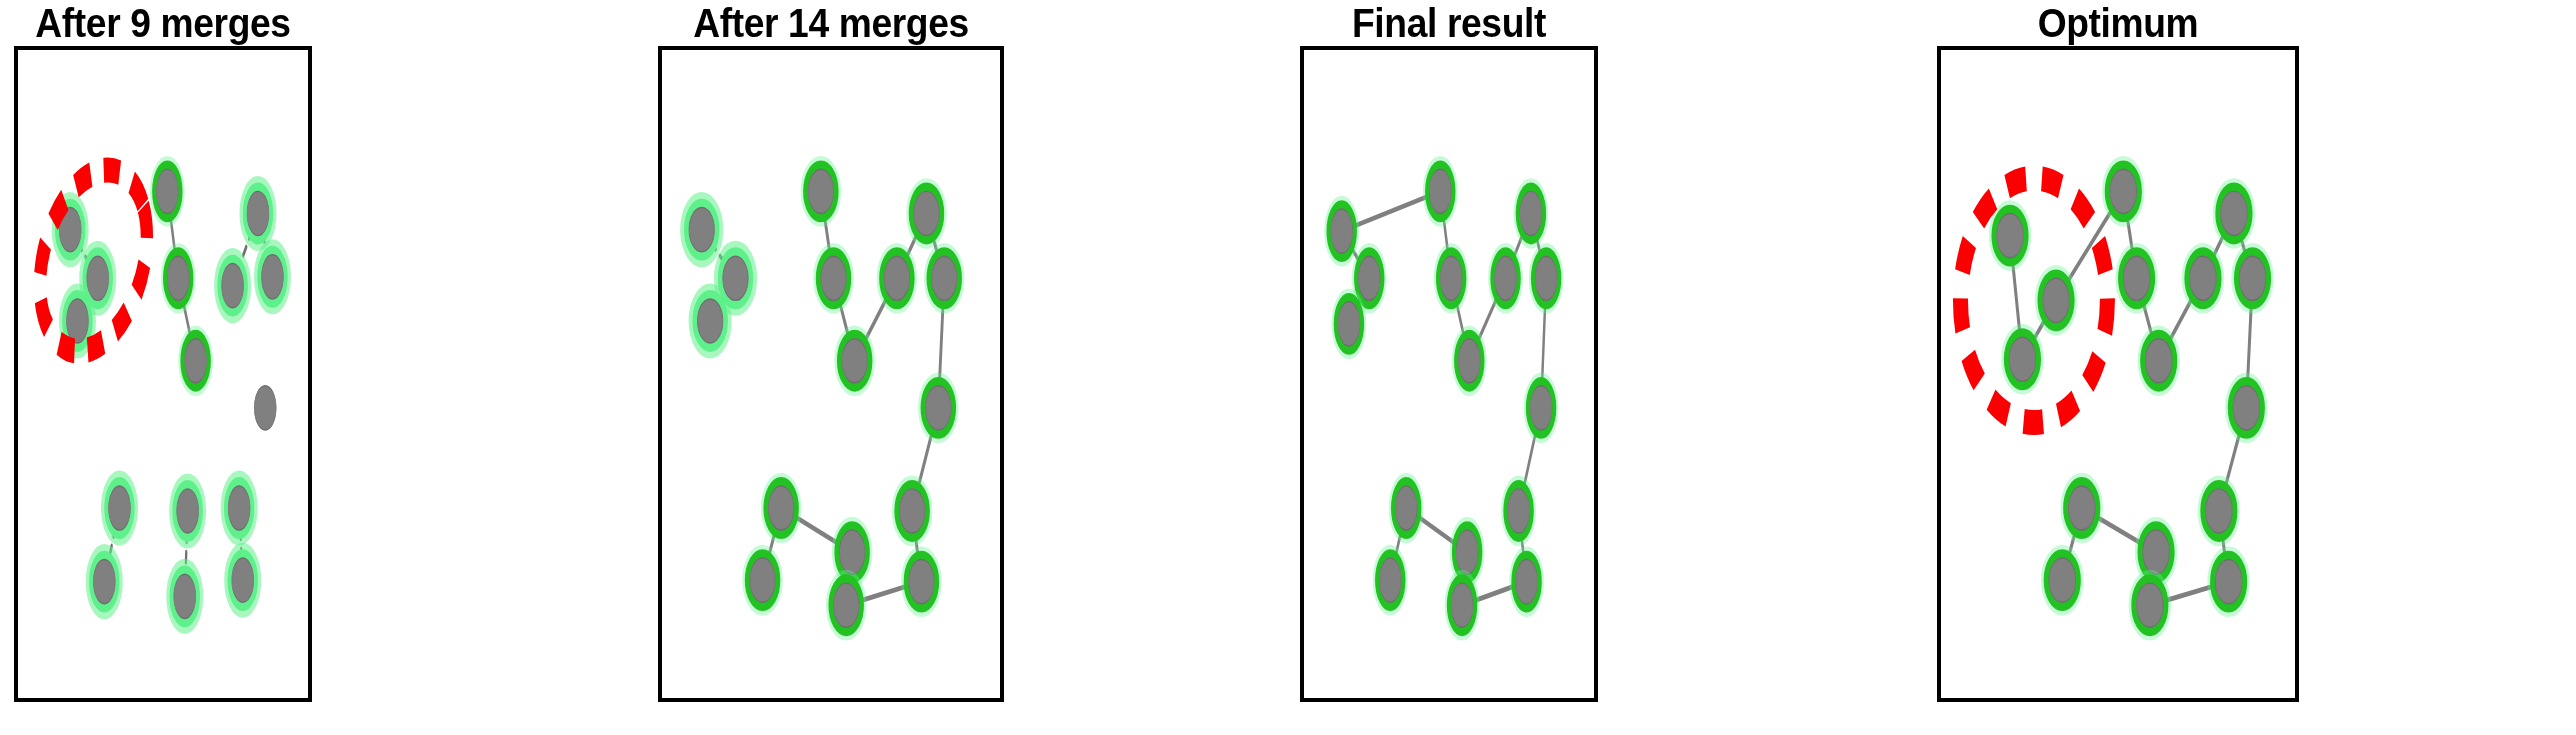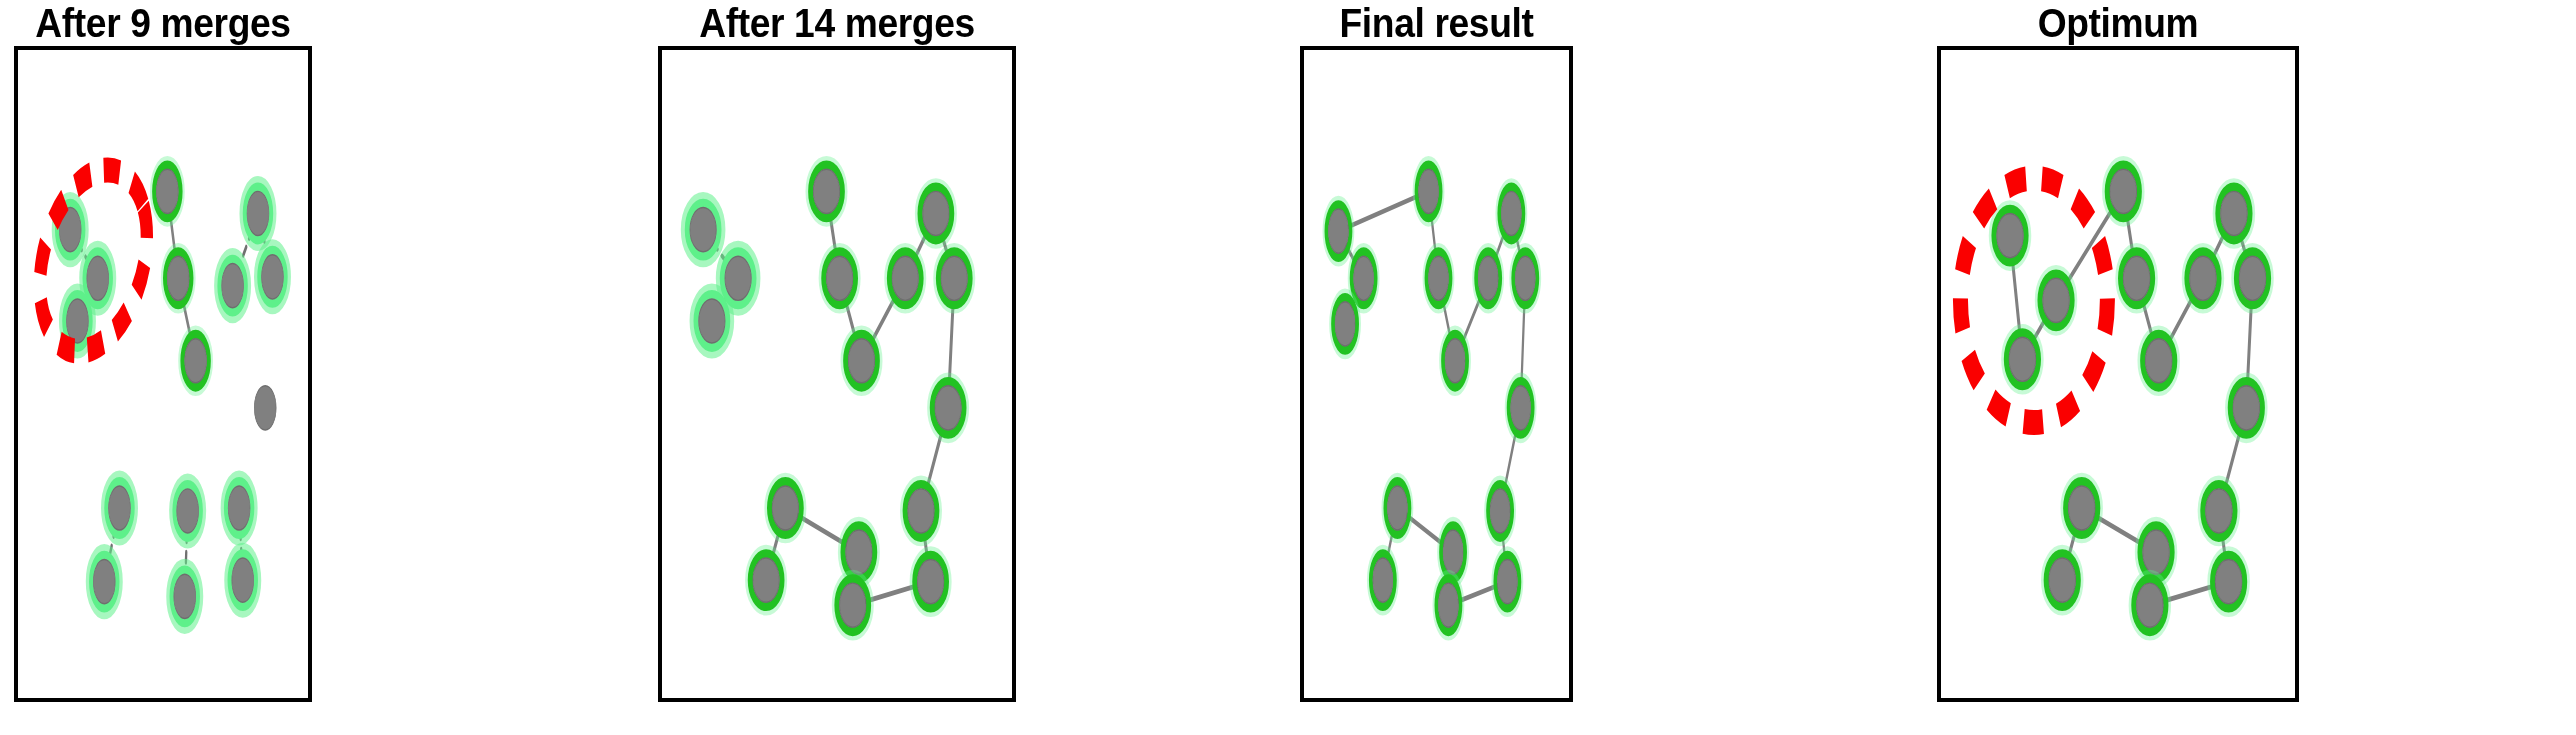--- a/index.html
+++ b/index.html
@@ -80,21 +80,21 @@
           <circle cx="305" cy="311" r="21" fill="none" stroke="#5ef08a" stroke-width="9" opacity="0.55"></circle>
           <circle cx="305" cy="311" r="18" fill="none" stroke="#5ef08a" stroke-width="6"></circle>
           <circle cx="305" cy="311" r="15" fill="#808080" stroke="#6e6e6e" stroke-width="1"></circle>
           <circle cx="310" cy="360" r="21" fill="none" stroke="#5ef08a" stroke-width="9" opacity="0.55"></circle>
           <circle cx="310" cy="360" r="18" fill="none" stroke="#5ef08a" stroke-width="6"></circle>
           <circle cx="310" cy="360" r="15" fill="#808080" stroke="#6e6e6e" stroke-width="1"></circle>
           <ellipse cx="104" cy="143" rx="78" ry="56" fill="none" stroke="#fa0000" stroke-width="17" stroke-dasharray="22 18" stroke-linecap="butt" transform="rotate(-28 104 143)"></ellipse>
         </svg>
       </div>
     </div>
-    <div class="panel" style="left: 658px; width: 346px; padding-left: 12px;">
+    <div class="panel" style="left: 658px; width: 346px;">
       <div class="panel-title">After 14 merges</div>
       <div class="panel-box">
         <svg class="canvas" viewBox="0 0 400 440" preserveAspectRatio="none">
           <line x1="47" y1="122" x2="87" y2="155" stroke="#707070" stroke-width="3.2" stroke-linecap="round" stroke-dasharray="7 7"></line>
           <line x1="87" y1="155" x2="57" y2="184" stroke="#707070" stroke-width="3.2" stroke-linecap="round" stroke-dasharray="7 7"></line>
           <line x1="188" y1="96" x2="203" y2="155" stroke="#808080" stroke-width="3.4" stroke-linecap="round"></line>
           <line x1="203" y1="155" x2="228" y2="211" stroke="#808080" stroke-width="3.4" stroke-linecap="round"></line>
           <line x1="228" y1="211" x2="278" y2="155" stroke="#808080" stroke-width="3.4" stroke-linecap="round"></line>
           <line x1="278" y1="155" x2="313" y2="111" stroke="#808080" stroke-width="3.4" stroke-linecap="round"></line>
           <line x1="313" y1="111" x2="334" y2="155" stroke="#808080" stroke-width="3.4" stroke-linecap="round"></line>
@@ -149,21 +149,21 @@
           <circle cx="119" cy="360" r="15" fill="#808080" stroke="#6e6e6e" stroke-width="1"></circle>
           <circle cx="225" cy="341" r="21" fill="none" stroke="#5ef08a" stroke-width="6" opacity="0.35"></circle>
           <circle cx="225" cy="341" r="18" fill="none" stroke="#22c222" stroke-width="6"></circle>
           <circle cx="225" cy="341" r="15" fill="#808080" stroke="#6e6e6e" stroke-width="1"></circle>
           <circle cx="218" cy="377" r="21" fill="none" stroke="#5ef08a" stroke-width="6" opacity="0.35"></circle>
           <circle cx="218" cy="377" r="18" fill="none" stroke="#22c222" stroke-width="6"></circle>
           <circle cx="218" cy="377" r="15" fill="#808080" stroke="#6e6e6e" stroke-width="1"></circle>
         </svg>
       </div>
     </div>
-    <div class="panel" style="left: 1300px; width: 273px;">
+    <div class="panel" style="left: 1300px; width: 298px;">
       <div class="panel-title">Final result</div>
       <div class="panel-box">
         <svg class="canvas" viewBox="0 0 400 440" preserveAspectRatio="none">
           <line x1="52" y1="123" x2="188" y2="96" stroke="#808080" stroke-width="3.4" stroke-linecap="round"></line>
           <line x1="52" y1="123" x2="90" y2="155" stroke="#808080" stroke-width="3.4" stroke-linecap="round"></line>
           <line x1="90" y1="155" x2="62" y2="186" stroke="#808080" stroke-width="3.4" stroke-linecap="round"></line>
           <line x1="188" y1="96" x2="203" y2="155" stroke="#808080" stroke-width="3.4" stroke-linecap="round"></line>
           <line x1="203" y1="155" x2="228" y2="211" stroke="#808080" stroke-width="3.4" stroke-linecap="round"></line>
           <line x1="228" y1="211" x2="278" y2="155" stroke="#808080" stroke-width="3.4" stroke-linecap="round"></line>
           <line x1="278" y1="155" x2="313" y2="111" stroke="#808080" stroke-width="3.4" stroke-linecap="round"></line>

